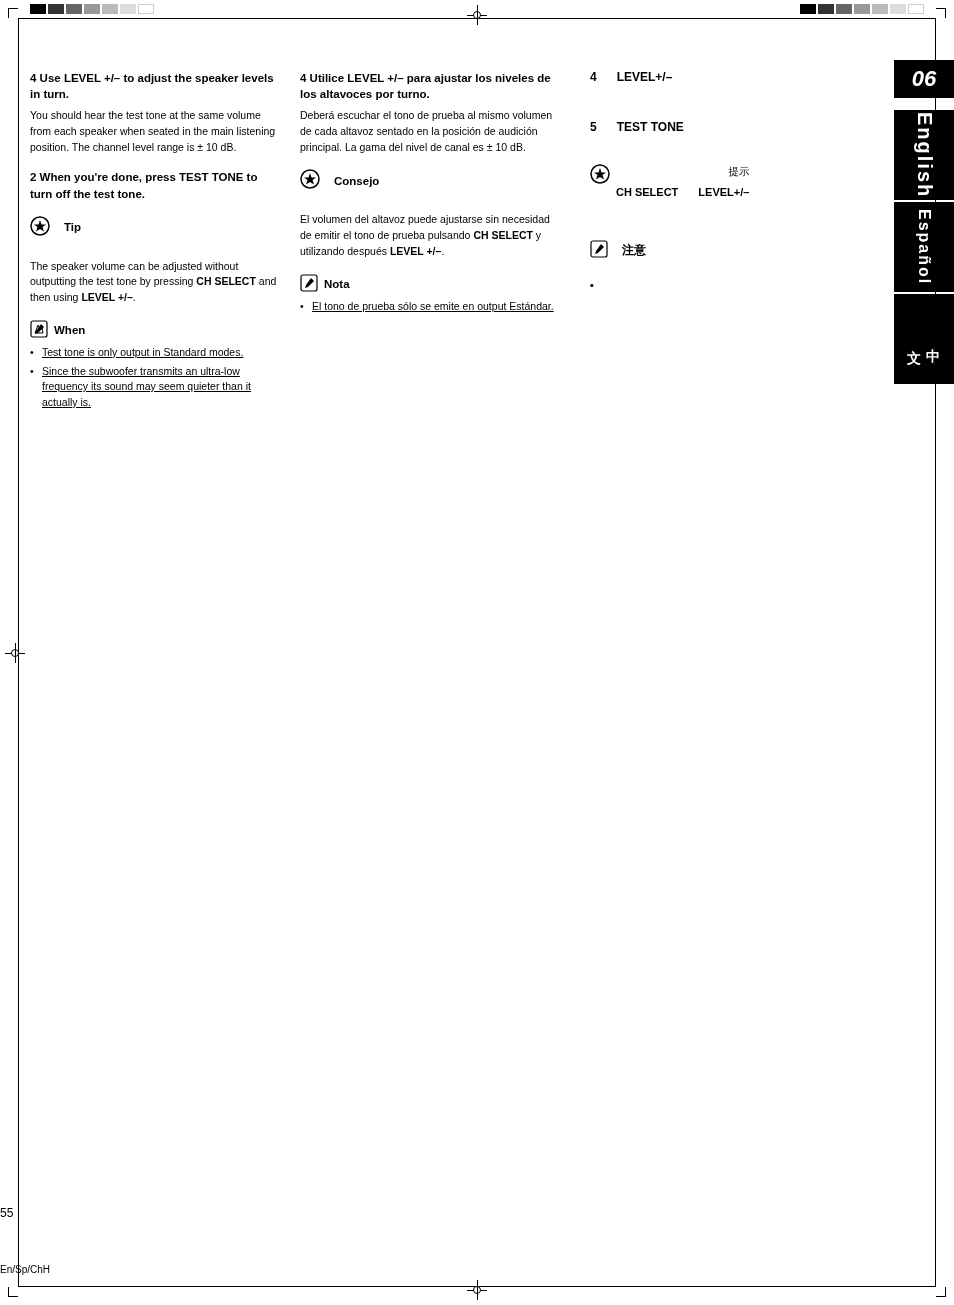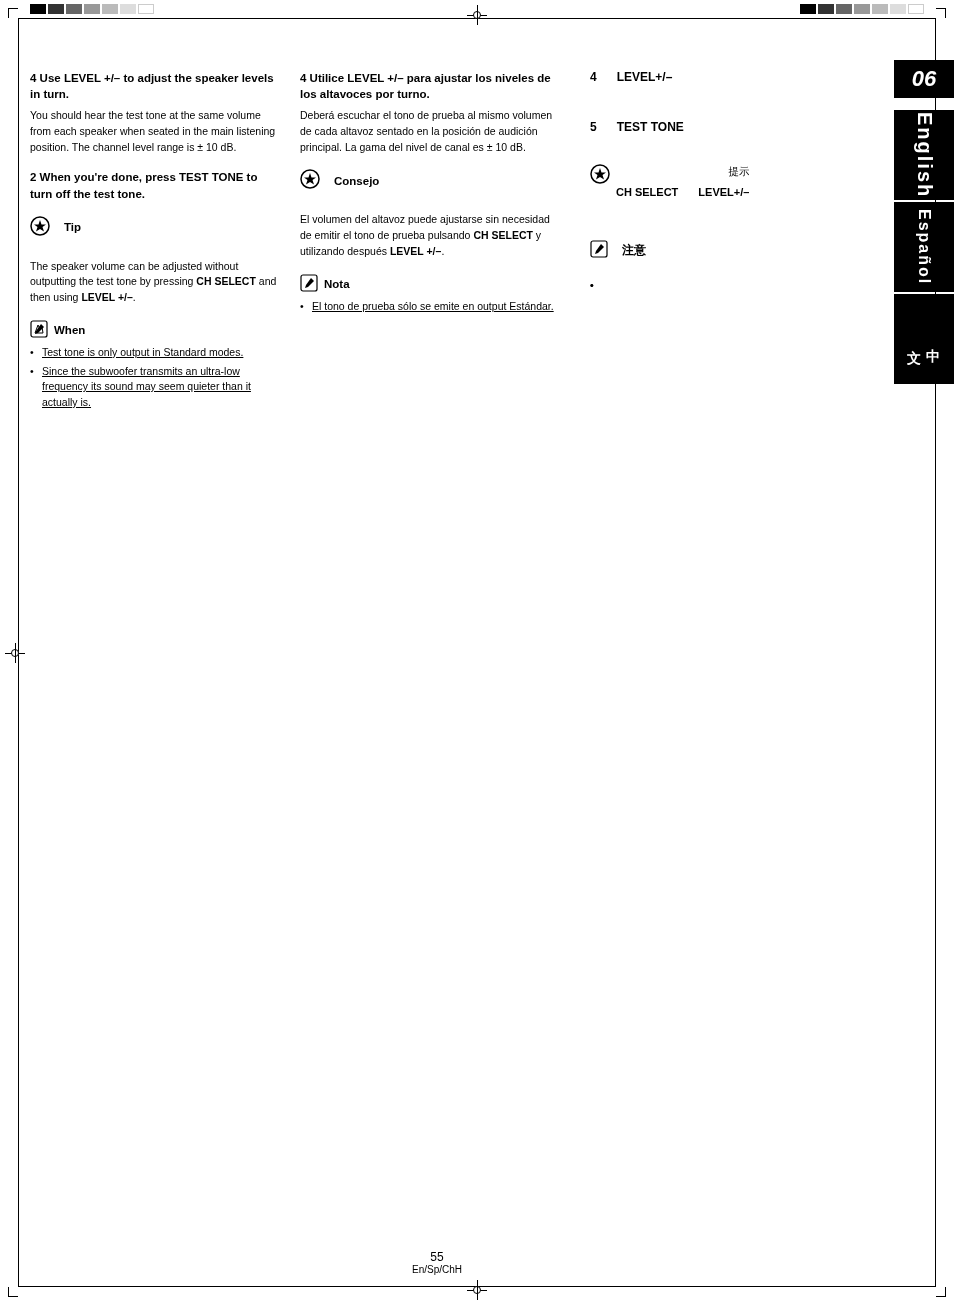--- a/index.html
+++ b/index.html
@@ -419,28 +419,29 @@
     }
 
     
     .page-footer {
       position: absolute;
       bottom: 30px;
       left: 0;
       right: 0;
       display: flex;
       flex-direction: column;
-      align-items: center;
+      align-items: flex-start;
       padding-right: 80px;
     }
     .page-footer-num {
       font-size: 12px;
     }
     .page-footer-lang {
       font-size: 10px;
+      margin-top: 44px;
     }
 
     
     .gear-star-icon svg {
       width: 20px;
       height: 20px;
     }
     .note-pencil-icon svg {
       width: 18px;
       height: 18px;

